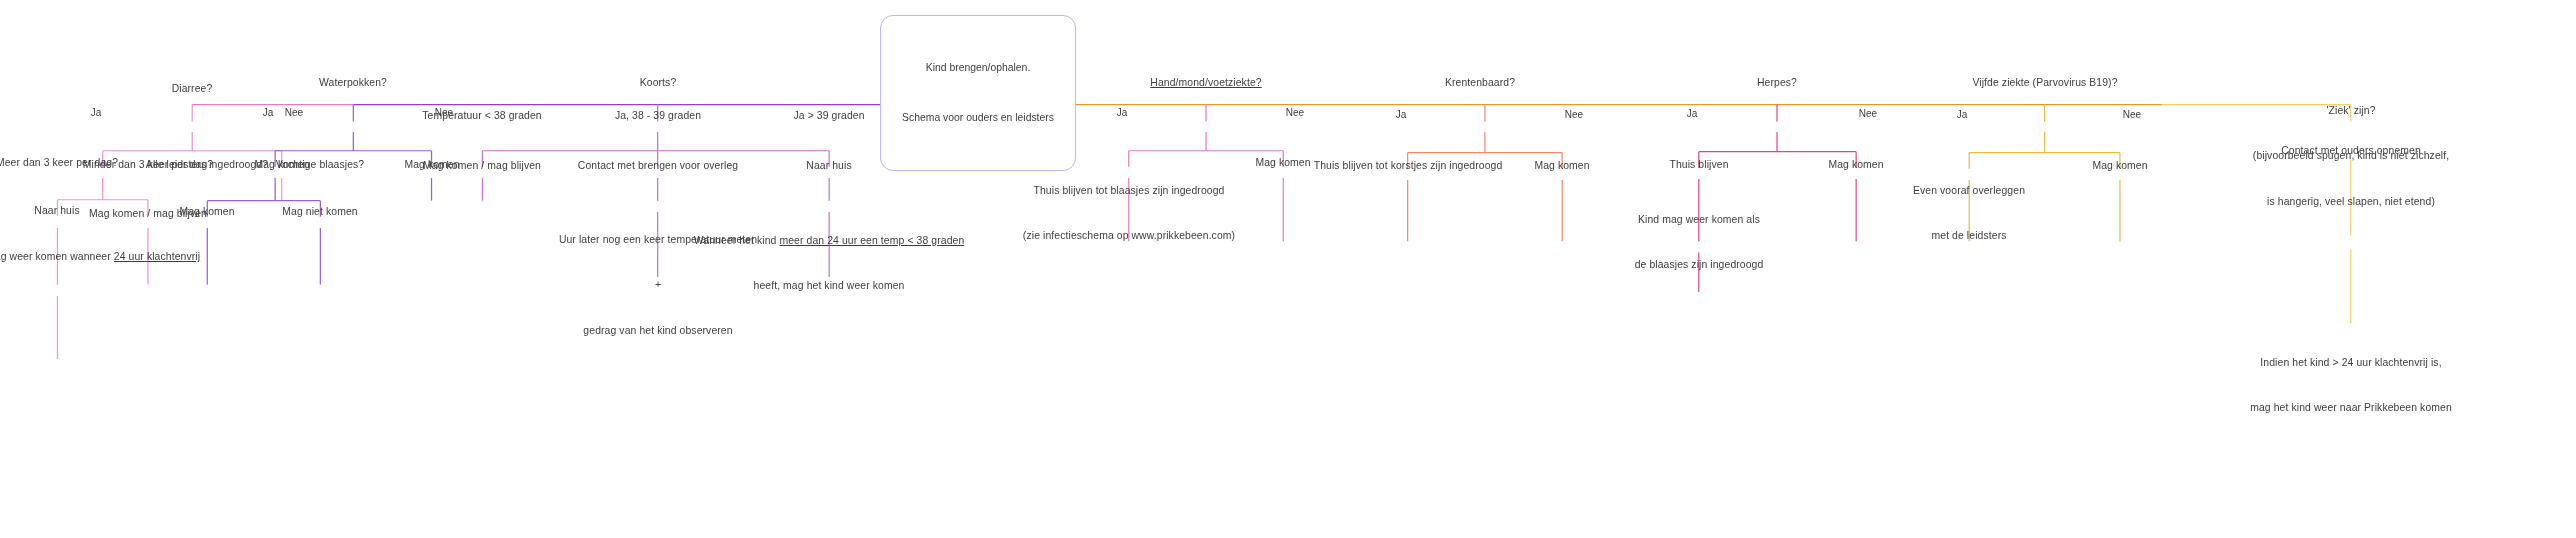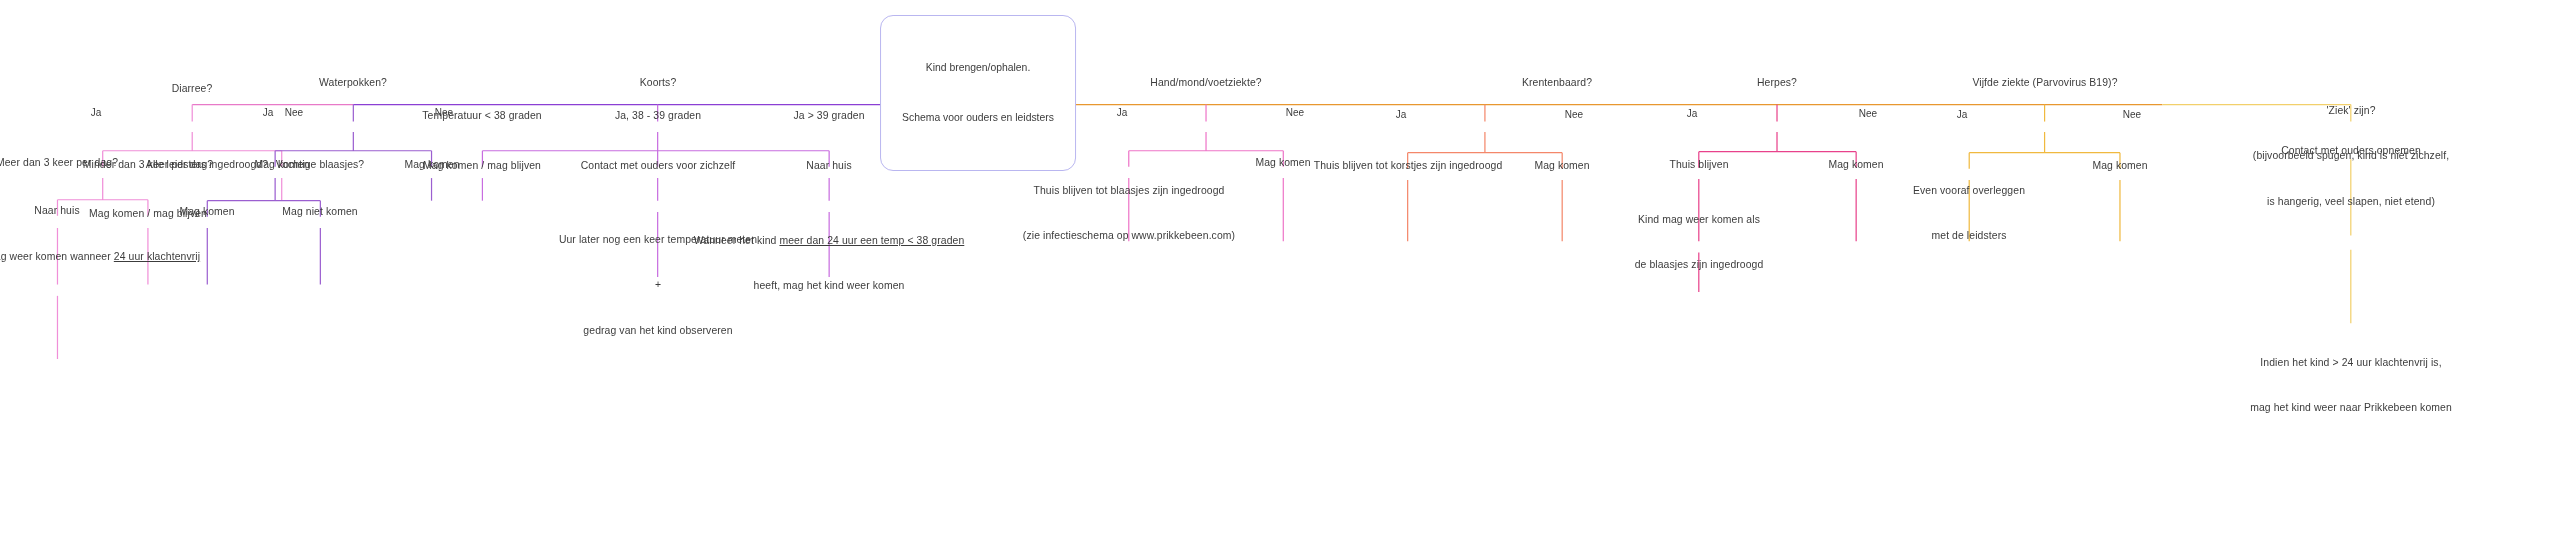--- a/index.html
+++ b/index.html
@@ -150,42 +150,42 @@
   <div class="node" style="left:320px; top:157px;">Vochtige blaasjes?</div>
   <div class="node" style="left:432px; top:157px;">Mag komen</div>
   <div class="node" style="left:207px; top:204px;">Mag komen</div>
   <div class="node" style="left:320px; top:204px;">Mag niet komen</div>
 
   <div class="node" style="left:658px; top:75px;">Koorts?</div>
   <div class="node" style="left:482px; top:108px;">Temperatuur &lt; 38 graden</div>
   <div class="node" style="left:658px; top:108px;">Ja, 38 - 39 graden</div>
   <div class="node" style="left:829px; top:108px;">Ja &gt; 39 graden</div>
   <div class="node" style="left:482px; top:158px;">Mag komen / mag blijven</div>
-  <div class="node" style="left:658px; top:158px;">Contact met ouders voor zichzelf</div>
+  <div class="node" style="left:658px; top:158px;">Contact met brengen voor overleg</div>
   <div class="node" style="left:829px; top:158px;">Naar huis</div>
   <div class="node" style="left:658px; top:202px;">
     <div>Uur later nog een keer temperatuur meten</div>
     <div>+</div>
     <div>gedrag van het kind observeren</div>
   </div>
   <div class="node" style="left:829px; top:203px;">
     <div><span>Wanneer het kind </span><span class="u">meer dan 24 uur een temp &lt; 38 graden</span></div>
     <div>heeft, mag het kind weer komen</div>
   </div>
 
-  <div class="node" style="left:1206px; top:75px;">Hand/mond/voetziekte?</div>
+  <div class="node" style="left:1206px; top:75px;text-decoration:underline;">Hand/mond/voetziekte?</div>
   <div class="edge-label lft" style="left:1129px; top:107px;">Ja</div>
   <div class="edge-label rgt" style="left:1283px; top:107px;">Nee</div>
   <div class="node" style="left:1129px; top:153px;">
     <div>Thuis blijven tot blaasjes zijn ingedroogd</div>
     <div>(zie infectieschema op www.prikkebeen.com)</div>
   </div>
   <div class="node" style="left:1283px; top:155px;">Mag komen</div>
 
-  <div class="node" style="left:1557px; top:75px;">Krentenbaard?</div>
+  <div class="node" style="left:1480px; top:75px;">Krentenbaard?</div>
   <div class="edge-label lft" style="left:1408px; top:109px;">Ja</div>
   <div class="edge-label rgt" style="left:1562px; top:109px;">Nee</div>
   <div class="node" style="left:1408px; top:158px;">Thuis blijven tot korstjes zijn ingedroogd</div>
   <div class="node" style="left:1562px; top:158px;">Mag komen</div>
 
   <div class="node" style="left:1777px; top:75px;">Herpes?</div>
   <div class="edge-label lft" style="left:1699px; top:108px;">Ja</div>
   <div class="edge-label rgt" style="left:1856px; top:108px;">Nee</div>
   <div class="node" style="left:1699px; top:157px;">Thuis blijven</div>
   <div class="node" style="left:1856px; top:157px;">Mag komen</div>

